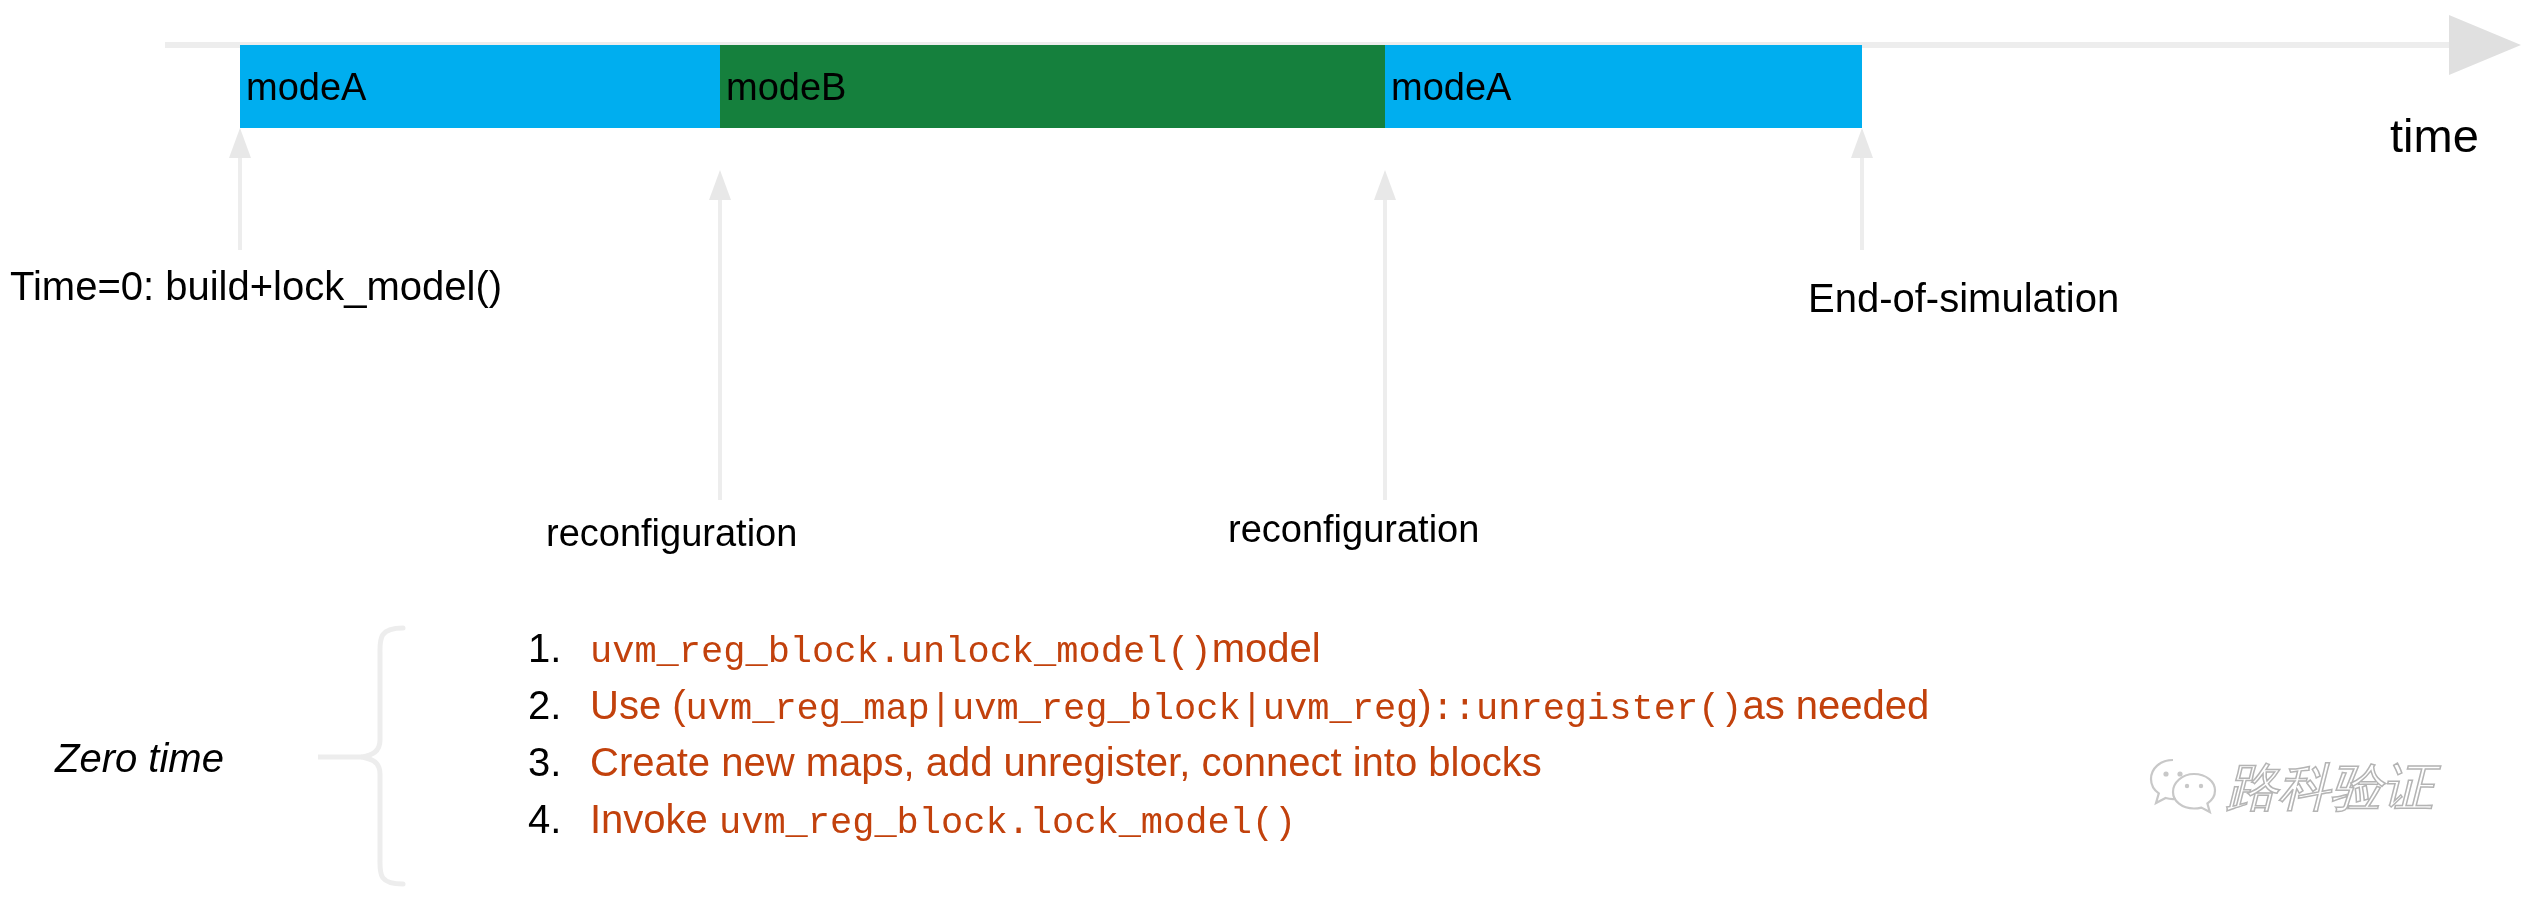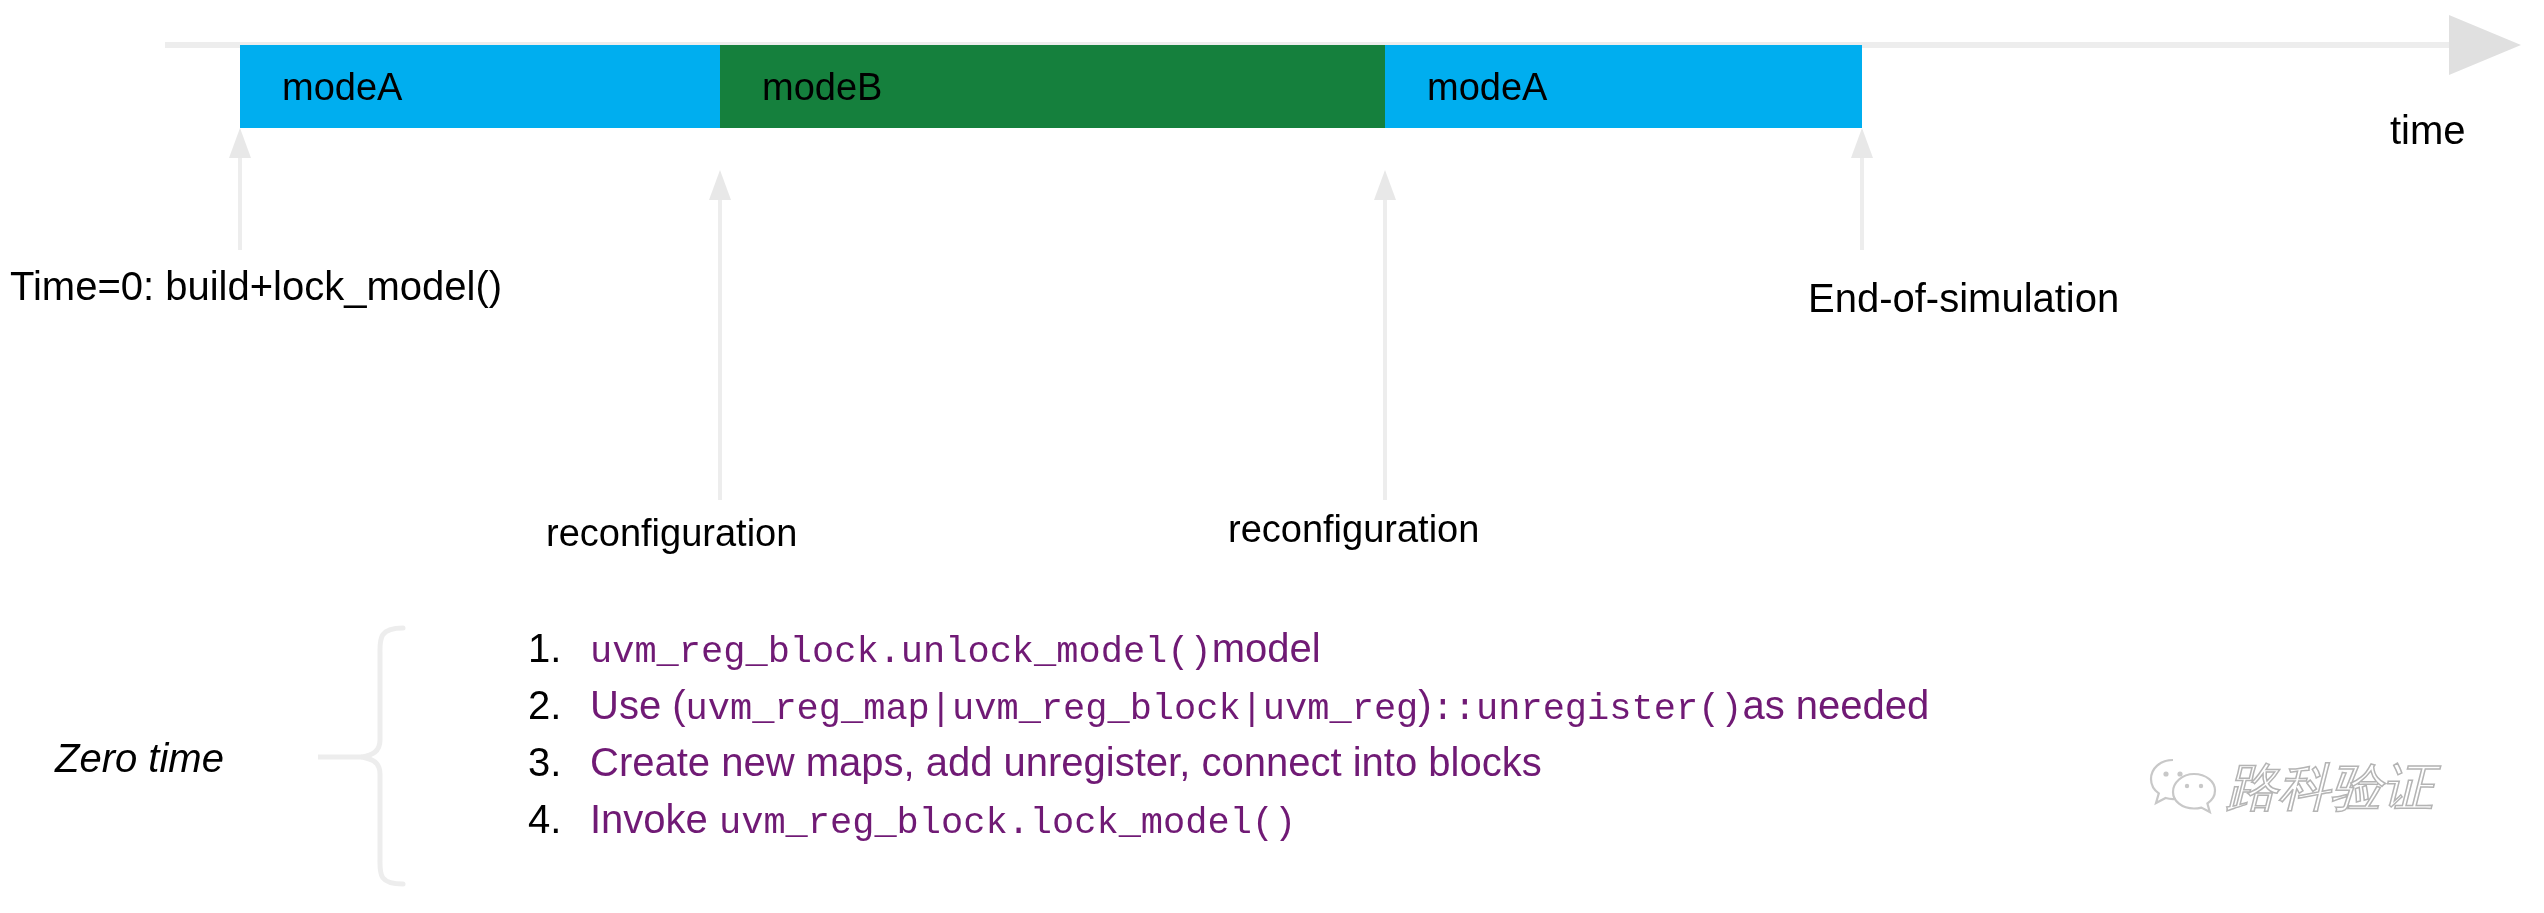--- a/index.html
+++ b/index.html
@@ -37,34 +37,33 @@
     display: flex;
     align-items: center;
     box-sizing: border-box;
   }
   .mode-bar .mode-label {
     font-size: 38px;
     color: #000000;
     padding-left: 6px;
     line-height: 1;
     white-space: nowrap;
-    margin-left: 36px;
   }
 
   
   .callout {
     position: absolute;
     font-size: 40px;
     color: #000000;
     white-space: nowrap;
     line-height: 1.1;
   }
   .axis-title {
     position: absolute;
-    font-size: 40px;
+    font-size: 47px;
     color: #000000;
     white-space: nowrap;
   }
   .recfg {
     position: absolute;
     font-size: 38px;
     color: #000000;
     white-space: nowrap;
   }
   .zero-time {
@@ -89,21 +88,21 @@
   }
   .step-num {
     font-family: "Liberation Sans", sans-serif;
     font-size: 40px;
     color: #000000;
     width: 62px;
     flex: 0 0 62px;
   }
   .step-body {
     font-size: 40px;
-    color: #701a75;
+    color: #c2410c;
     text-align: right;
   }
   .mono {
     font-family: "Liberation Mono", monospace;
     font-size: 37px;
     letter-spacing: 0px;
   }
   .sans {
     font-family: "Liberation Sans", sans-serif;
     font-size: 40px;

